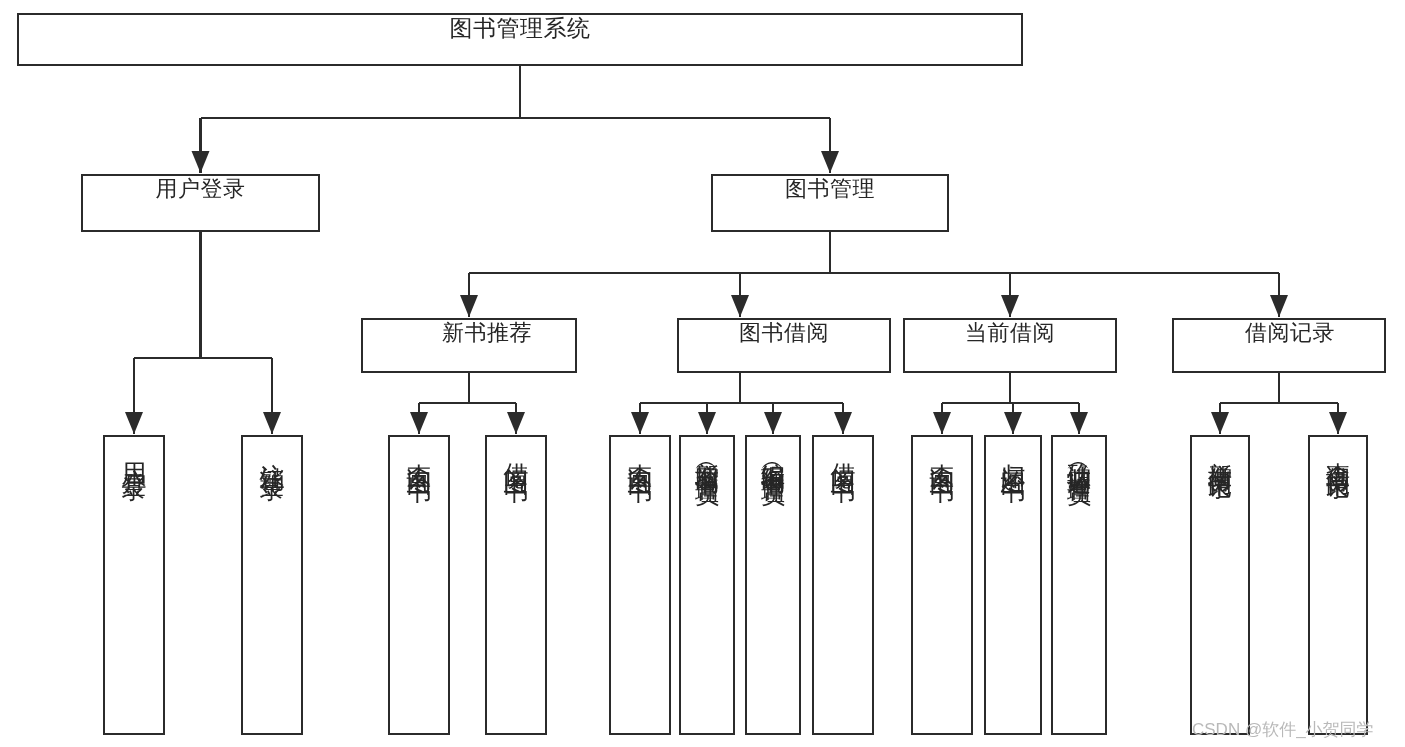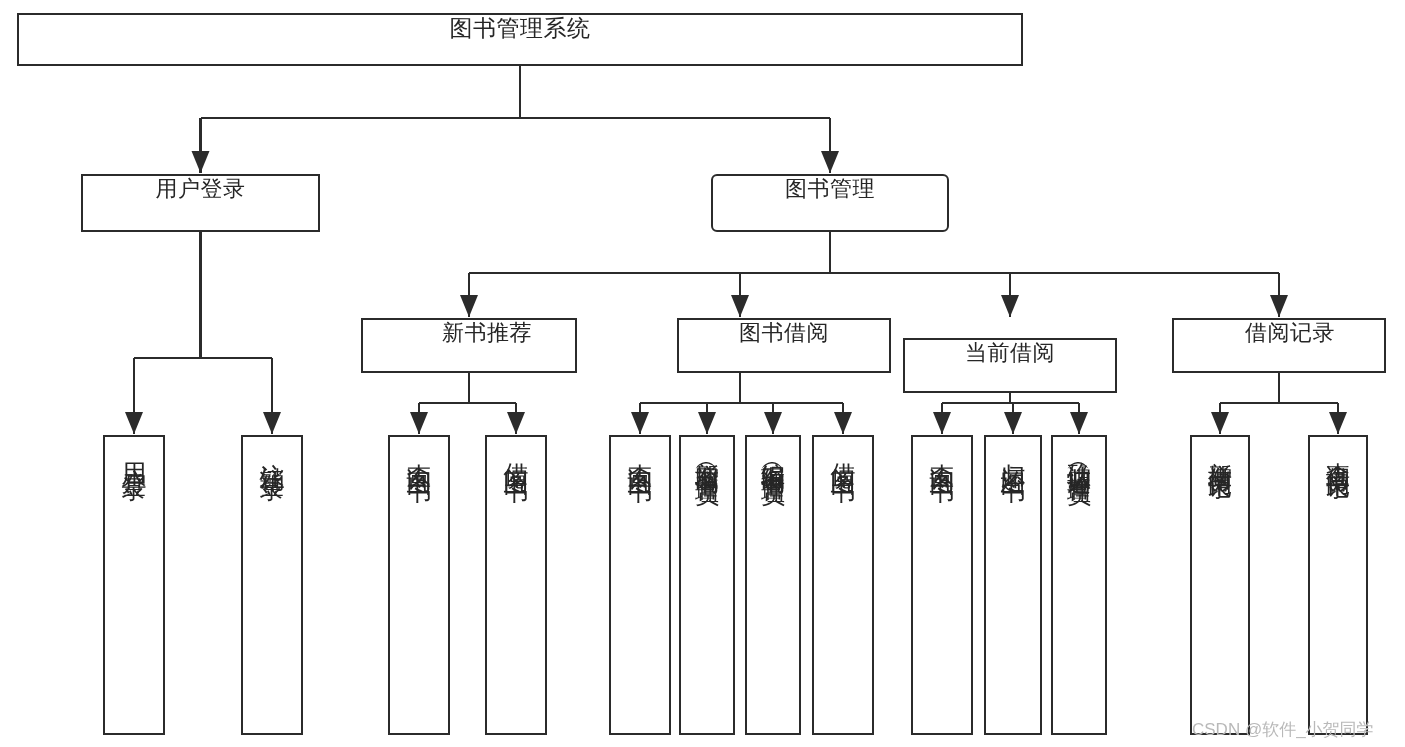--- a/index.html
+++ b/index.html
@@ -136,30 +136,30 @@
       <line x1="1338" y1="403" x2="1338" y2="434" stroke="#2b2b2b" stroke-width="2.6" shape-rendering="crispEdges"></line>
       <path d="M1329,412 L1338,434 L1347,412 Z" fill="#2b2b2b"></path>
     </svg>
   <div id="nodes">
       <div class="node horiz root" style="left: 17px; top: 13px; width: 1006px; height: 53px; border-color: rgb(43, 43, 43);">
         <span class="label">图书管理系统</span>
       </div>
       <div class="node horiz" style="left: 81px; top: 174px; width: 239px; height: 58px; border-color: rgb(43, 43, 43);">
         <span class="label">用户登录</span>
       </div>
-      <div class="node horiz" style="left: 711px; top: 174px; width: 238px; height: 58px; border-color: rgb(43, 43, 43); border-radius: 6px;">
+      <div class="node horiz" style="left: 711px; top: 174px; width: 238px; height: 58px; border-color: rgb(43, 43, 43);">
         <span class="label">图书管理</span>
       </div>
       <div class="node horiz" style="left: 361px; top: 318px; width: 216px; height: 55px; border-color: rgb(43, 43, 43); padding-left: 36px;">
         <span class="label">新书推荐</span>
       </div>
       <div class="node horiz" style="left: 633px; top: 318px; width: 214px; height: 55px; border-color: rgb(43, 43, 43); margin-left: 44px;">
         <span class="label">图书借阅</span>
       </div>
-      <div class="node horiz" style="left: 903px; top: 318px; width: 214px; height: 55px; border-color: rgb(43, 43, 43); margin-top: 20px;">
+      <div class="node horiz" style="left: 903px; top: 318px; width: 214px; height: 55px; border-color: rgb(43, 43, 43);">
         <span class="label">当前借阅</span>
       </div>
       <div class="node horiz" style="left: 1172px; top: 318px; width: 214px; height: 55px; border-color: rgb(43, 43, 43); padding-left: 22px;">
         <span class="label">借阅记录</span>
       </div>
       <div class="node vert" style="left: 103px; top: 435px; width: 62px; height: 300px; border-color: rgb(43, 43, 43);">
         <span class="label">用户登录</span>
       </div>
       <div class="node vert" style="left: 241px; top: 435px; width: 62px; height: 300px; border-color: rgb(43, 43, 43);">
         <span class="label">注销登录</span>

